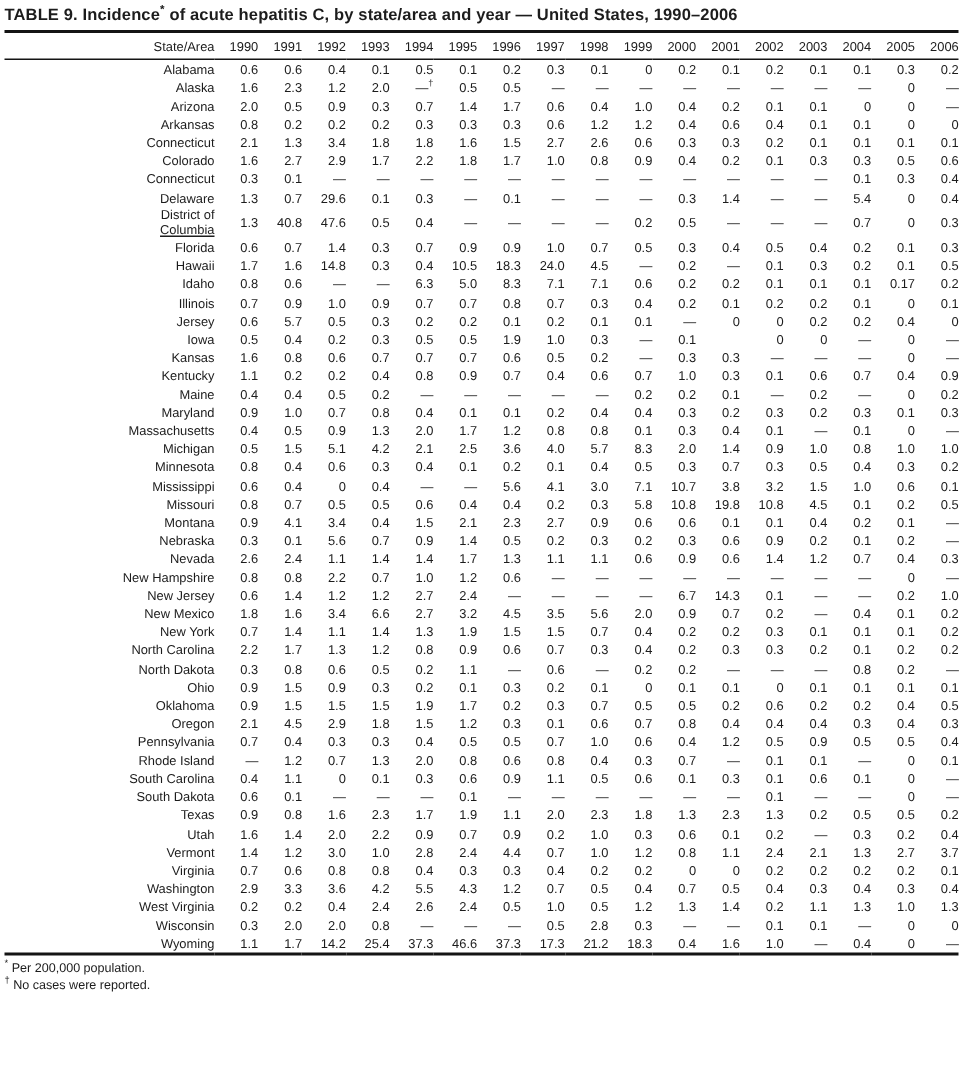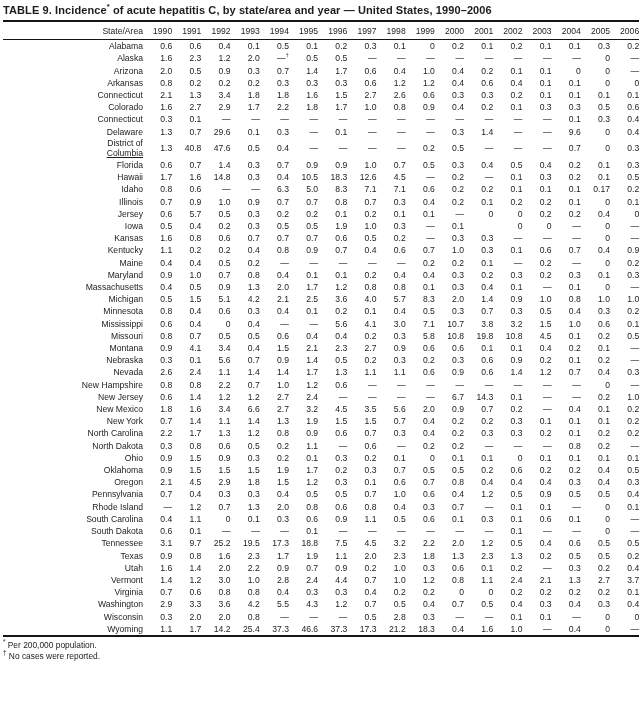--- a/index.html
+++ b/index.html
@@ -263,21 +263,21 @@
           <td class="year-col">0.3</td>
           <td class="year-col">—</td>
           <td class="year-col">0.1</td>
           <td class="year-col">—</td>
           <td class="year-col">—</td>
           <td class="year-col">—</td>
           <td class="year-col">0.3</td>
           <td class="year-col">1.4</td>
           <td class="year-col">—</td>
           <td class="year-col">—</td>
-          <td class="year-col">9.6</td>
+          <td class="year-col">5.4</td>
           <td class="year-col">0</td>
           <td class="year-col">0.4</td>
         </tr>
         <tr>
           <td class="label-col">
             <div>District of</div>
             <div class="label-indent">Columbia</div>
           </td>
           <td class="year-col">1.3</td>
           <td class="year-col">40.8</td>
@@ -319,21 +319,21 @@
         </tr>
         <tr>
           <td class="label-col">Hawaii</td>
           <td class="year-col">1.7</td>
           <td class="year-col">1.6</td>
           <td class="year-col">14.8</td>
           <td class="year-col">0.3</td>
           <td class="year-col">0.4</td>
           <td class="year-col">10.5</td>
           <td class="year-col">18.3</td>
-          <td class="year-col">12.6</td>
+          <td class="year-col">24.0</td>
           <td class="year-col">4.5</td>
           <td class="year-col">—</td>
           <td class="year-col">0.2</td>
           <td class="year-col">—</td>
           <td class="year-col">0.1</td>
           <td class="year-col">0.3</td>
           <td class="year-col">0.2</td>
           <td class="year-col">0.1</td>
           <td class="year-col">0.5</td>
         </tr>
@@ -911,40 +911,20 @@
           <td class="year-col">—</td>
           <td class="year-col">—</td>
           <td class="year-col">—</td>
           <td class="year-col">0.1</td>
           <td class="year-col">—</td>
           <td class="year-col">—</td>
           <td class="year-col">0</td>
           <td class="year-col">—</td>
         </tr>
         <tr>
-          <td class="label-col">Tennessee</td>
-          <td class="year-col">3.1</td>
-          <td class="year-col">9.7</td>
-          <td class="year-col">25.2</td>
-          <td class="year-col">19.5</td>
-          <td class="year-col">17.3</td>
-          <td class="year-col">18.8</td>
-          <td class="year-col">7.5</td>
-          <td class="year-col">4.5</td>
-          <td class="year-col">3.2</td>
-          <td class="year-col">2.2</td>
-          <td class="year-col">2.0</td>
-          <td class="year-col">1.2</td>
-          <td class="year-col">0.5</td>
-          <td class="year-col">0.4</td>
-          <td class="year-col">0.6</td>
-          <td class="year-col">0.5</td>
-          <td class="year-col">0.5</td>
-        </tr>
-        <tr>
           <td class="label-col">Texas</td>
           <td class="year-col">0.9</td>
           <td class="year-col">0.8</td>
           <td class="year-col">1.6</td>
           <td class="year-col">2.3</td>
           <td class="year-col">1.7</td>
           <td class="year-col">1.9</td>
           <td class="year-col">1.1</td>
           <td class="year-col">2.0</td>
           <td class="year-col">2.3</td>
@@ -1029,20 +1009,40 @@
           <td class="year-col">0.7</td>
           <td class="year-col">0.5</td>
           <td class="year-col">0.4</td>
           <td class="year-col">0.7</td>
           <td class="year-col">0.5</td>
           <td class="year-col">0.4</td>
           <td class="year-col">0.3</td>
           <td class="year-col">0.4</td>
           <td class="year-col">0.3</td>
           <td class="year-col">0.4</td>
+        </tr>
+        <tr>
+          <td class="label-col">West Virginia</td>
+          <td class="year-col">0.2</td>
+          <td class="year-col">0.2</td>
+          <td class="year-col">0.4</td>
+          <td class="year-col">2.4</td>
+          <td class="year-col">2.6</td>
+          <td class="year-col">2.4</td>
+          <td class="year-col">0.5</td>
+          <td class="year-col">1.0</td>
+          <td class="year-col">0.5</td>
+          <td class="year-col">1.2</td>
+          <td class="year-col">1.3</td>
+          <td class="year-col">1.4</td>
+          <td class="year-col">0.2</td>
+          <td class="year-col">1.1</td>
+          <td class="year-col">1.3</td>
+          <td class="year-col">1.0</td>
+          <td class="year-col">1.3</td>
         </tr>
         <tr>
           <td class="label-col">Wisconsin</td>
           <td class="year-col">0.3</td>
           <td class="year-col">2.0</td>
           <td class="year-col">2.0</td>
           <td class="year-col">0.8</td>
           <td class="year-col">—</td>
           <td class="year-col">—</td>
           <td class="year-col">—</td>

